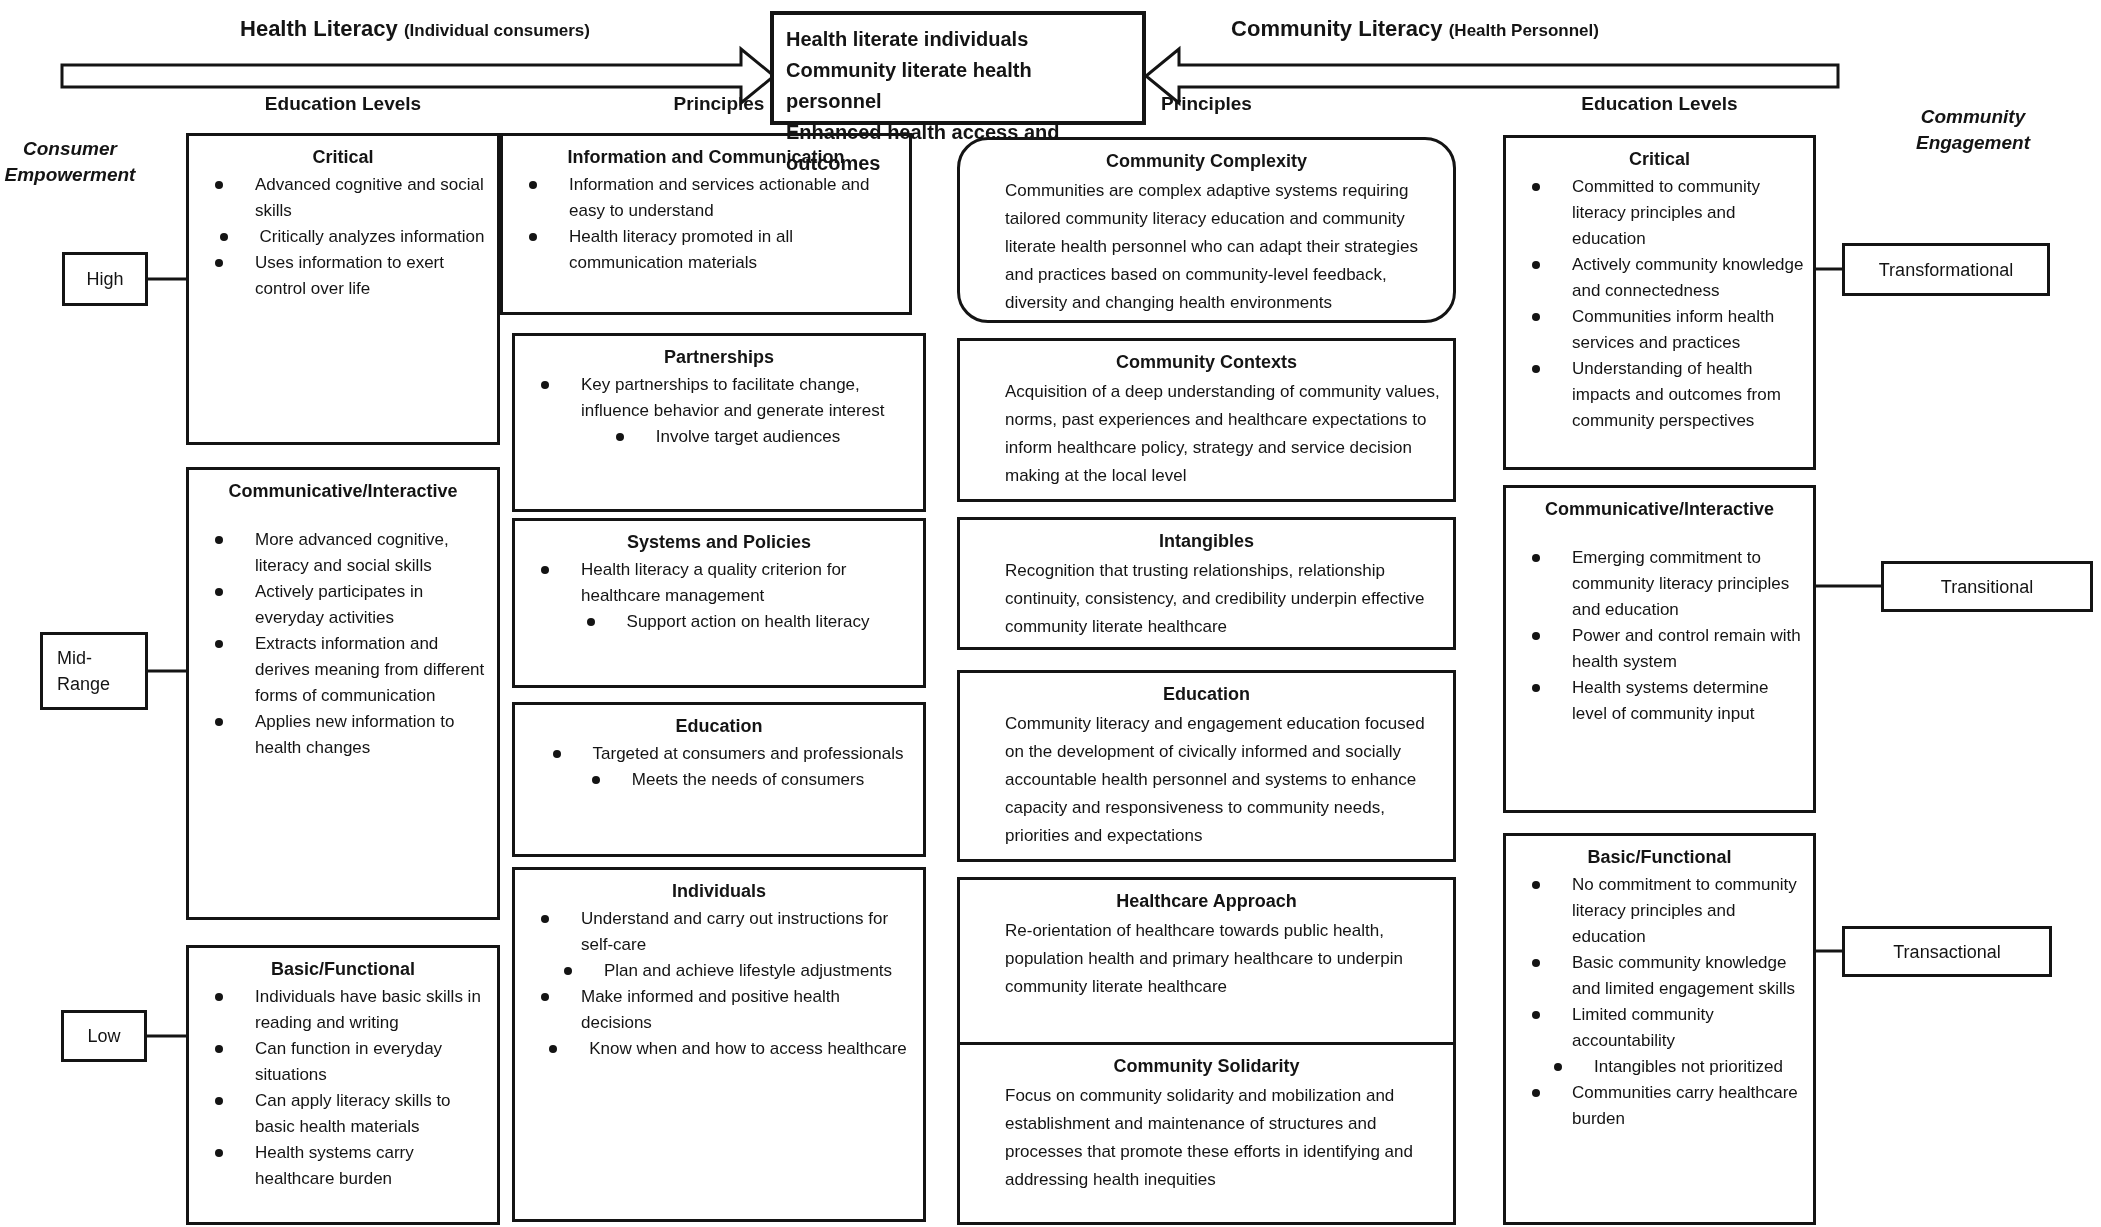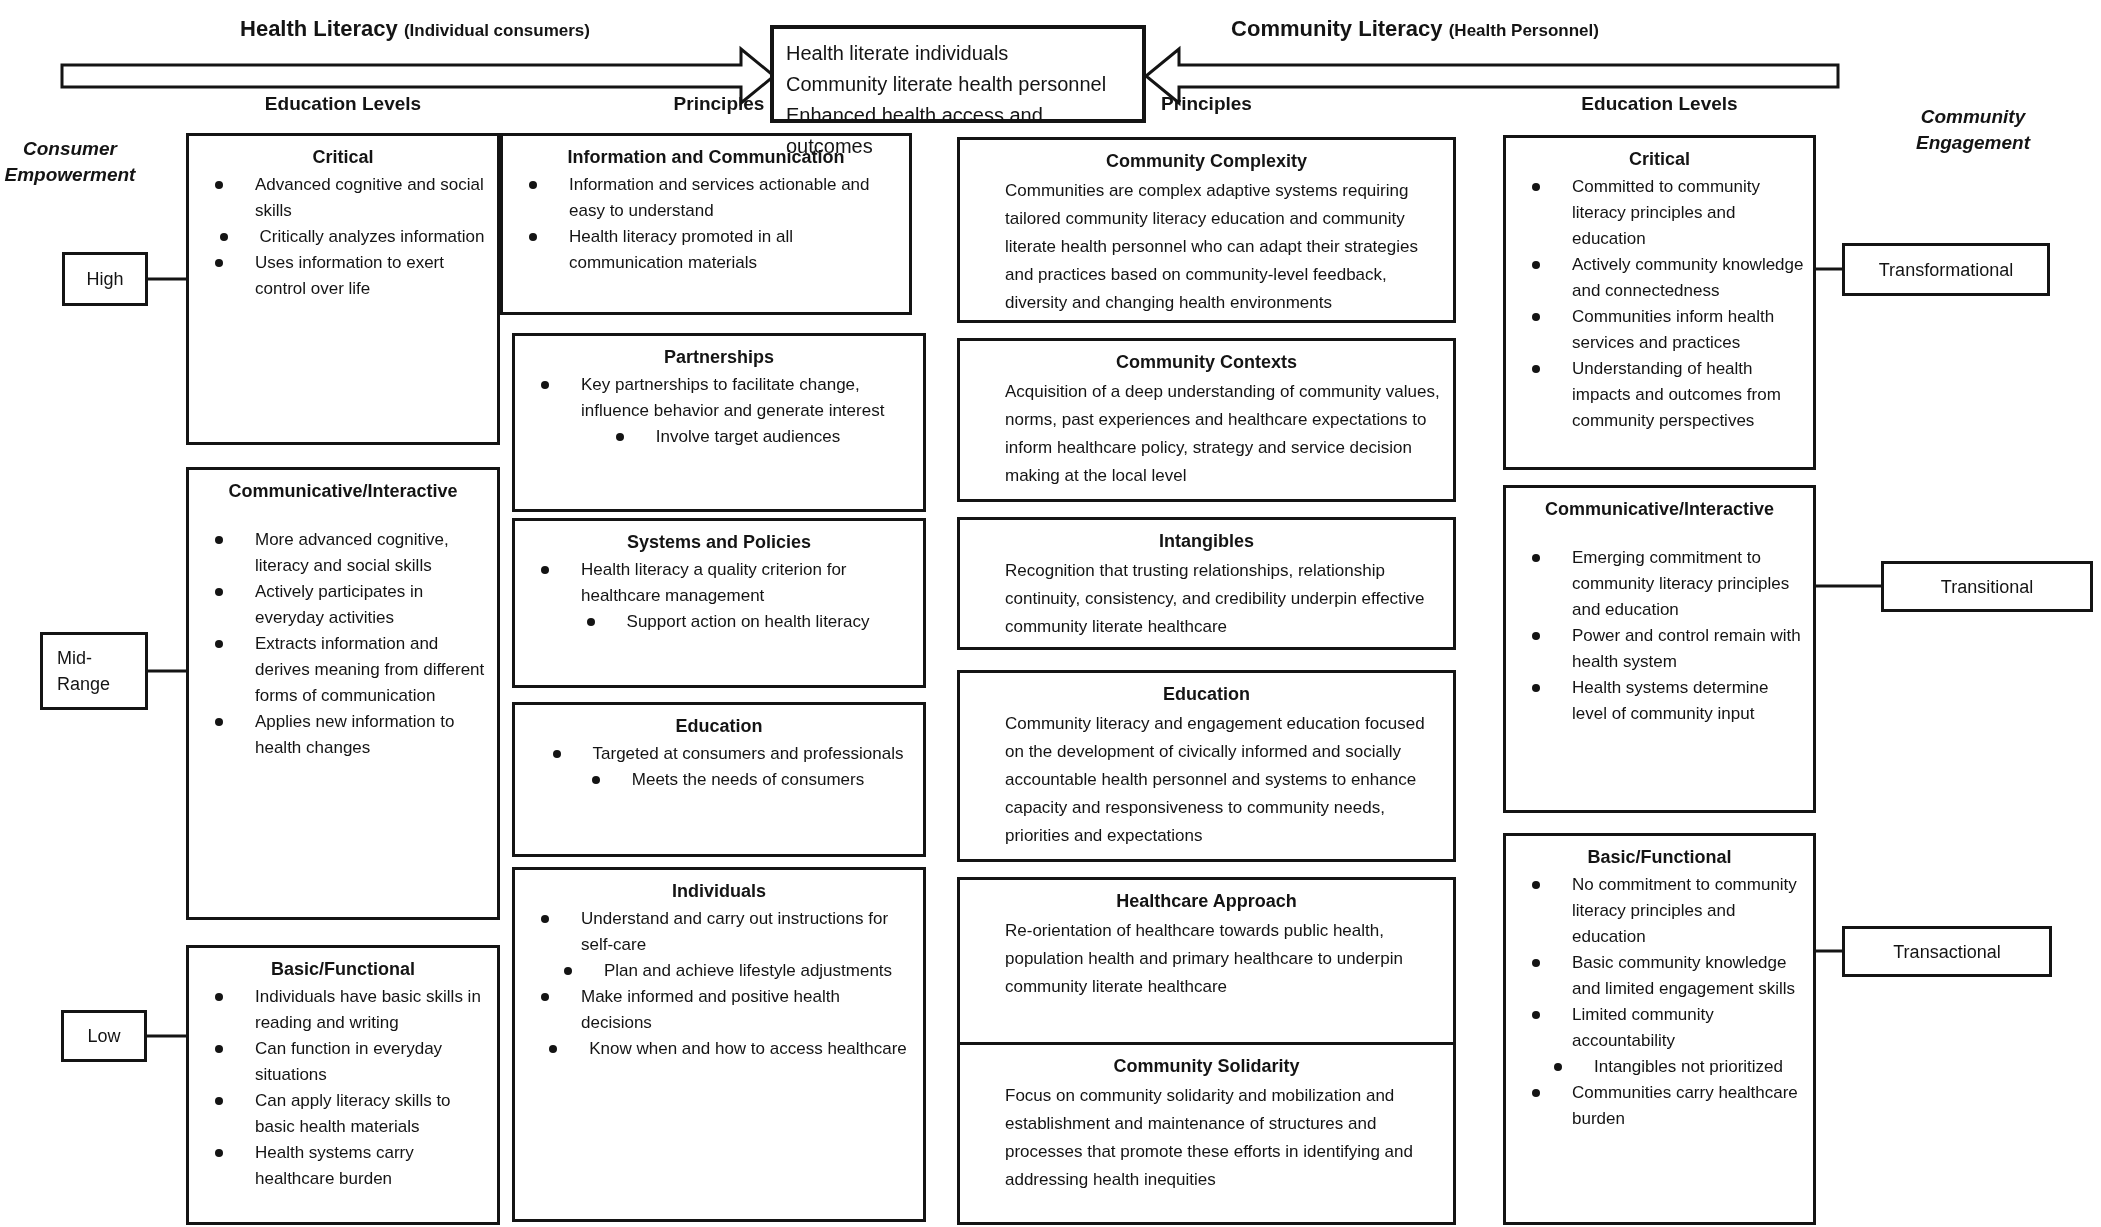--- a/index.html
+++ b/index.html
@@ -41,21 +41,21 @@
 
   <div class="maintitle" style="left:135px;top:16px;width:560px;">
     <span>Health Literacy</span>
     <span class="sub">(Individual consumers)</span>
   </div>
   <div class="maintitle" style="left:1135px;top:16px;width:560px;">
     <span>Community Literacy</span>
     <span class="sub">(Health Personnel)</span>
   </div>
 
-  <div class="centerbox" style="left:770px;top:25px;width:376px;height:98px;">
+  <div class="centerbox" style="left:770px;top:11px;width:376px;height:114px;font-weight:bold;">
     <div>Health literate individuals</div>
     <div>Community literate health personnel</div>
     <div>Enhanced health access and outcomes</div>
   </div>
 
   <div class="hdr" style="left:186px;top:93px;width:314px;">Education Levels</div>
   <div class="hdr" style="left:512px;top:93px;width:414px;">Principles</div>
   <div class="hdr" style="left:957px;top:93px;width:499px;">Principles</div>
   <div class="hdr" style="left:1503px;top:93px;width:313px;">Education Levels</div>
 
@@ -187,21 +187,21 @@
     <div class="bi">
         <span class="dot"></span>
         <span class="bt">Make informed and positive health decisions</span>
       </div>
     <div class="bi">
         <span class="dot"></span>
         <span class="bt">Know when and how to access healthcare</span>
       </div>
   </div>
 
-  <div class="box" style="left:957px;top:137px;width:499px;height:186px;">
+  <div class="box" style="left:957px;top:137px;width:499px;height:186px;border-radius:31px;">
     <div class="title">Community Complexity</div>
     <div class="para">Communities are complex adaptive systems requiring tailored community literacy education and community literate health personnel who can adapt their strategies and practices based on community-level feedback, diversity and changing health environments</div>
   </div>
 
   <div class="box" style="left:957px;top:338px;width:499px;height:164px;">
     <div class="title">Community Contexts</div>
     <div class="para">Acquisition of a deep understanding of community values, norms, past experiences and healthcare expectations to inform healthcare policy, strategy and service decision making at the local level</div>
   </div>
 
   <div class="box" style="left:957px;top:517px;width:499px;height:133px;">

